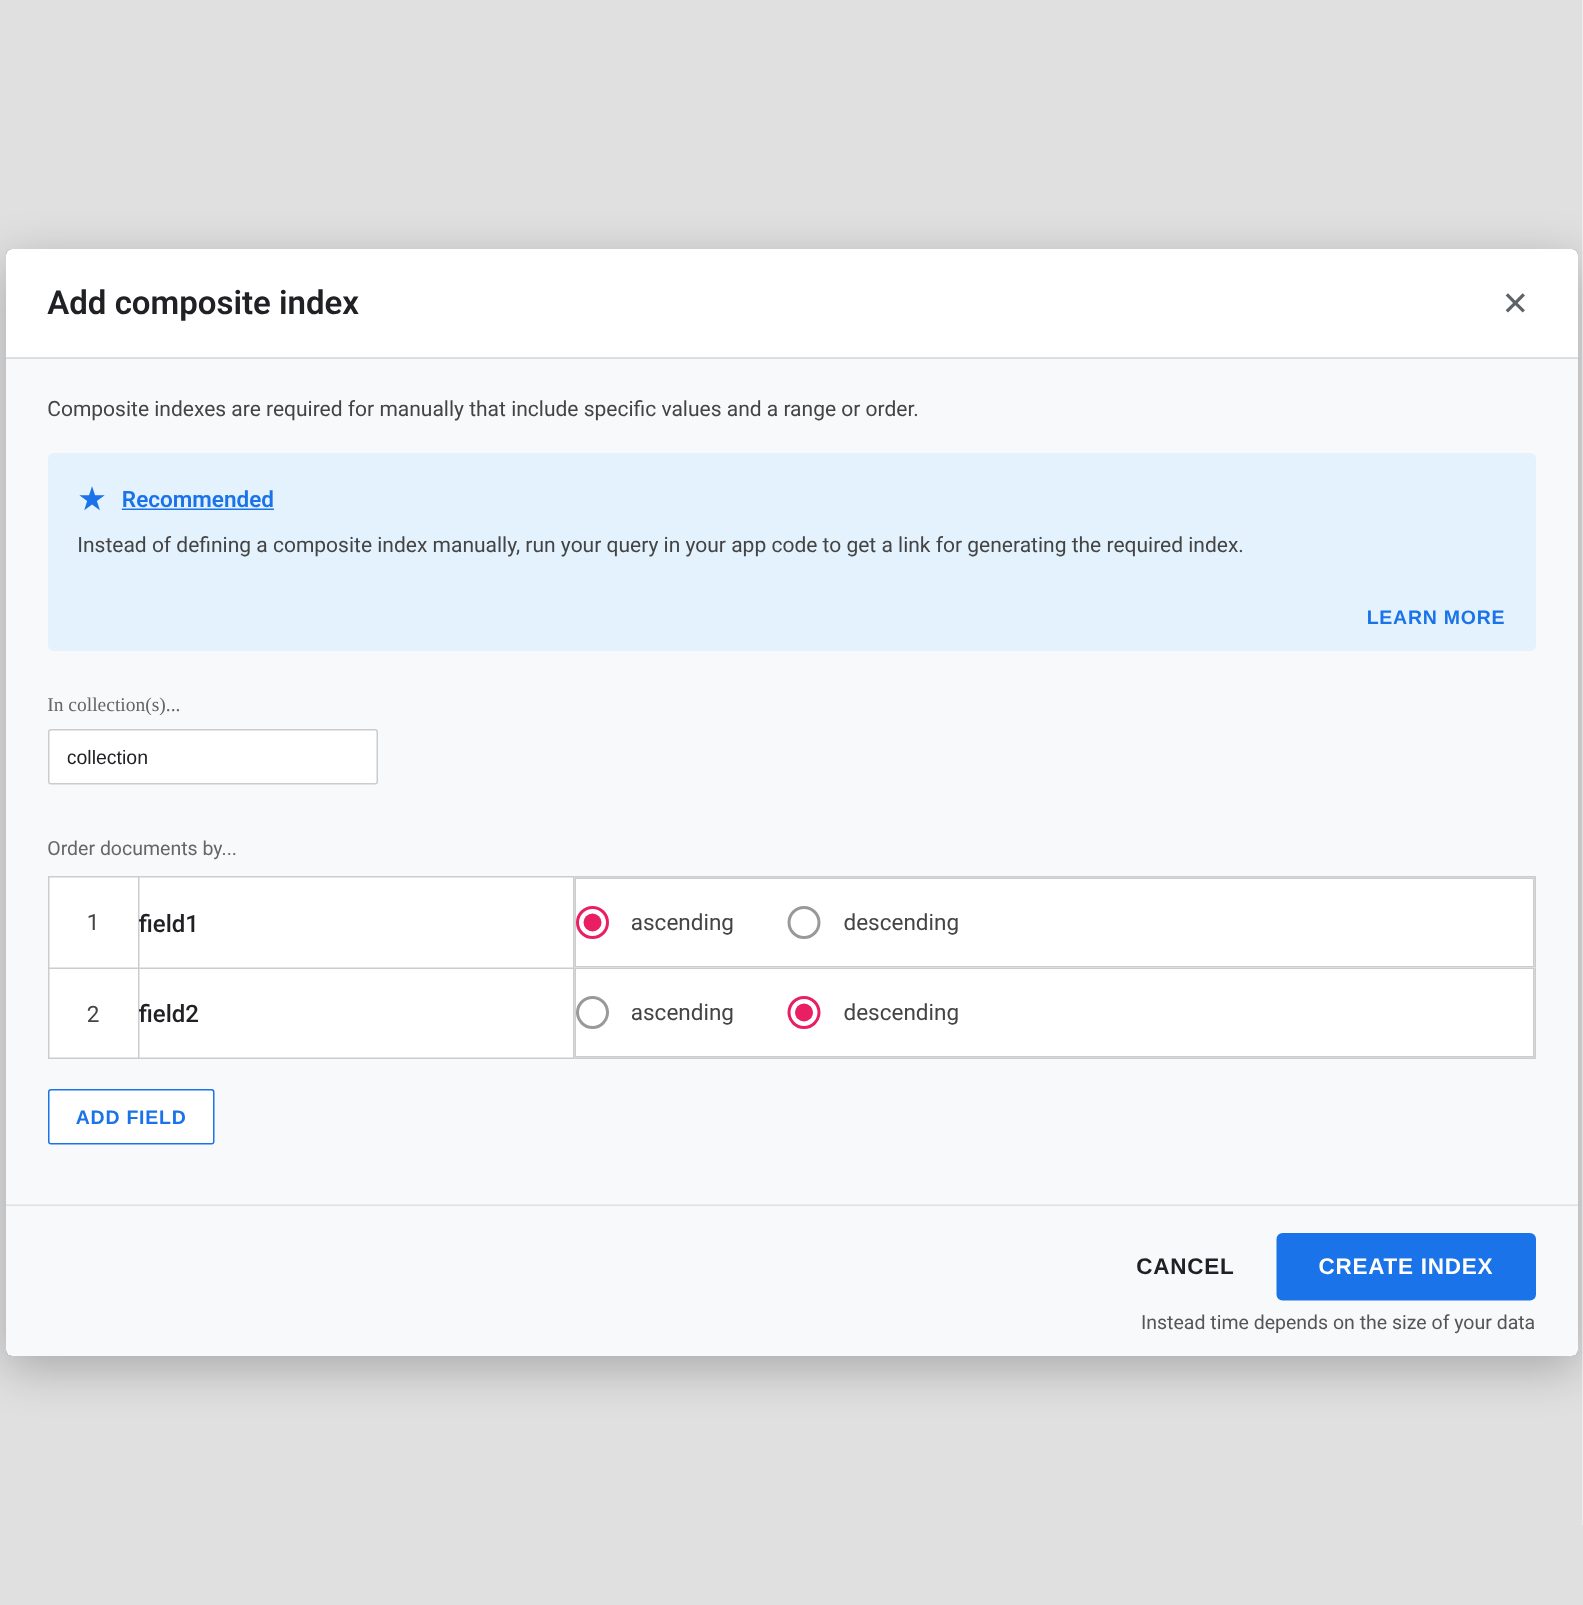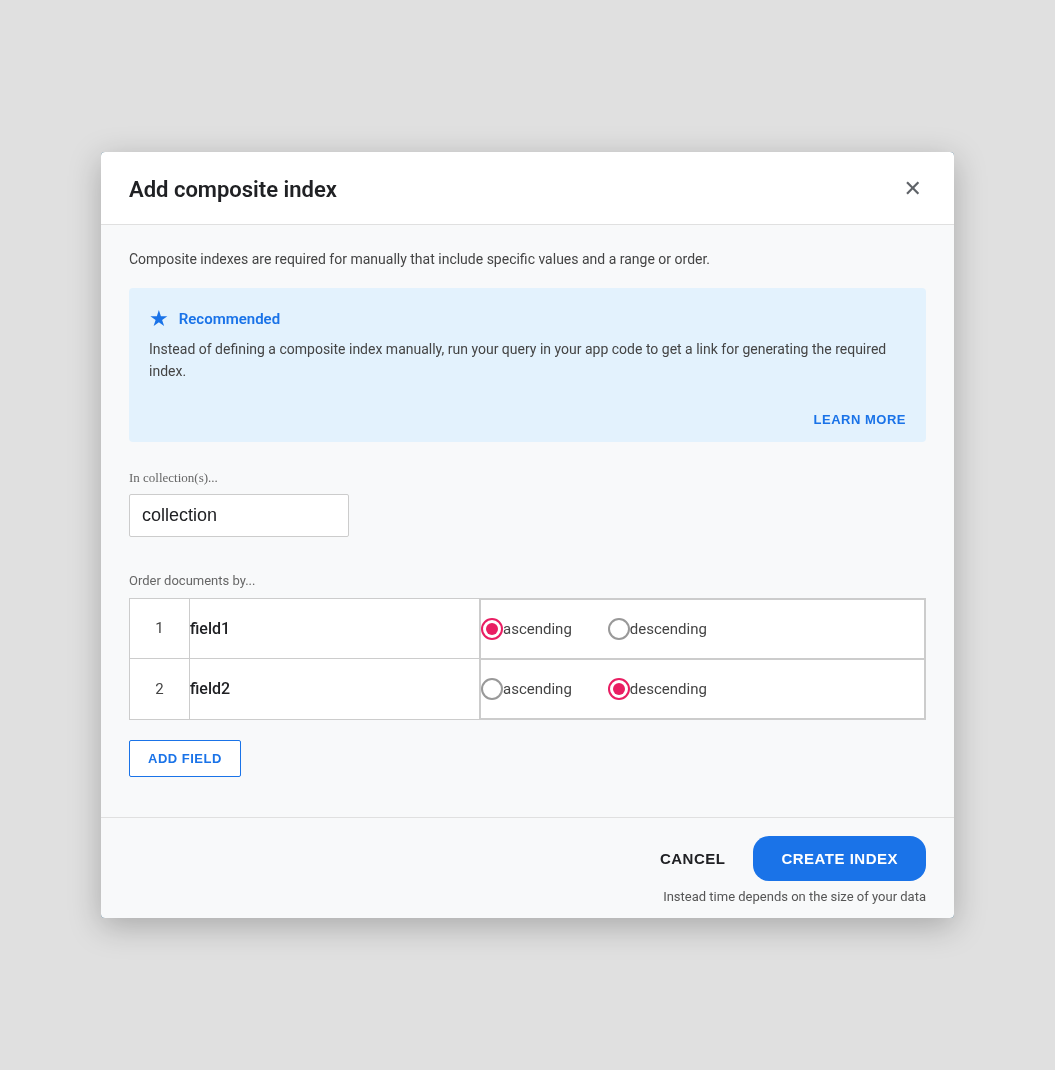--- a/index.html
+++ b/index.html
@@ -6,21 +6,21 @@
     body {
       background: #e0e0e0;
       display: flex;
       align-items: center;
       justify-content: center;
       min-height: 1070px;
       font-family: Roboto, Arial, sans-serif;
     }
     .dialog {
       background: #0c4a6e;
-      width: 853px;
+      width: 1048px;
       border-radius: 4px;
       box-shadow: 0 8px 32px rgba(0,0,0,0.25);
       overflow: hidden;
     }
     .dialog-header {
       display: flex;
       align-items: center;
       justify-content: space-between;
       padding: 20px 28px 18px 28px;
       border-bottom: 1px solid #e0e0e0;
@@ -66,20 +66,21 @@
       margin-bottom: 8px;
     }
     .star-icon {
       color: #1a73e8;
       font-size: 22px;
     }
     .rec-title {
       font-size: 15px;
       font-weight: 600;
       color: #1a73e8;
+      text-decoration: underline;
     }
     .rec-body {
       font-size: 14px;
       color: #444;
       line-height: 1.55;
       margin-bottom: 26px;
     }
     .learn-more-row {
       text-align: right;
     }
@@ -97,21 +98,21 @@
       font-size: 13px;
       color: #666;
       margin-bottom: 8px;
       font-family: Liberation Serif, serif;
     }
     .collection-input {
       width: 220px;
       border: 1px solid #ccc;
       border-radius: 2px;
       padding: 10px 12px;
-      font-size: 18px;
+      font-size: 13px;
       color: #202124;
       background: #fff;
       margin-bottom: 28px;
     }
     .order-section {
       margin-top: 8px;
     }
     .order-label {
       font-size: 13px;
       color: #666;
@@ -149,21 +150,21 @@
     .field-options {
       padding: 0 24px;
       display: flex;
       align-items: center;
       gap: 36px;
       background: #fff;
     }
     .radio-option {
       display: flex;
       align-items: center;
-      gap: 0;
+      gap: 15px;
       cursor: pointer;
     }
     .radio-option span {
       font-size: 15px;
       color: #444;
     }
     .radio-circle {
       width: 22px;
       height: 22px;
       border-radius: 50%;
@@ -226,21 +227,21 @@
     .create-btn {
       background: #1a73e8;
       border: none;
       color: #fff;
       font-size: 15px;
       font-weight: 700;
       letter-spacing: 0.5px;
       padding: 14px 28px;
       cursor: pointer;
       text-transform: uppercase;
-      border-radius: 16px;
+      border-radius: 4px;
     }
     .footer-note {
       font-size: 13px;
       color: #555;
     }
   </style>
 </head>
 <body>
 
 <div class="dialog">

